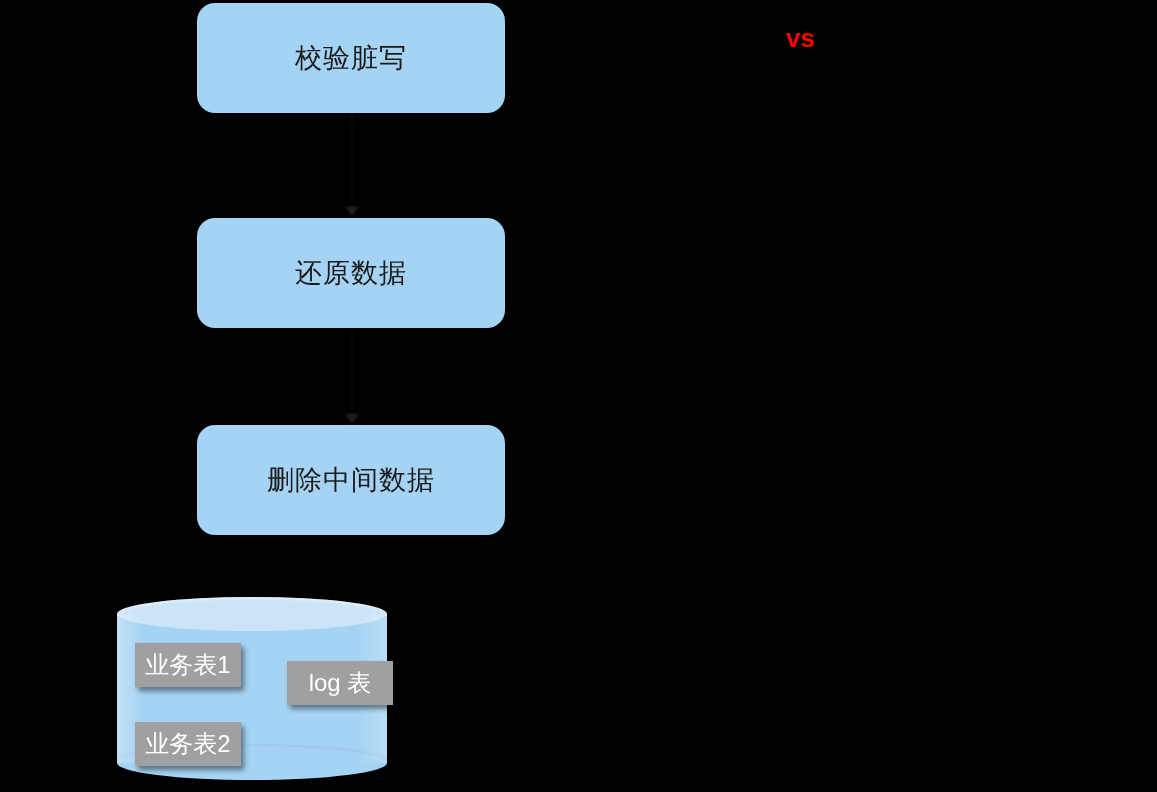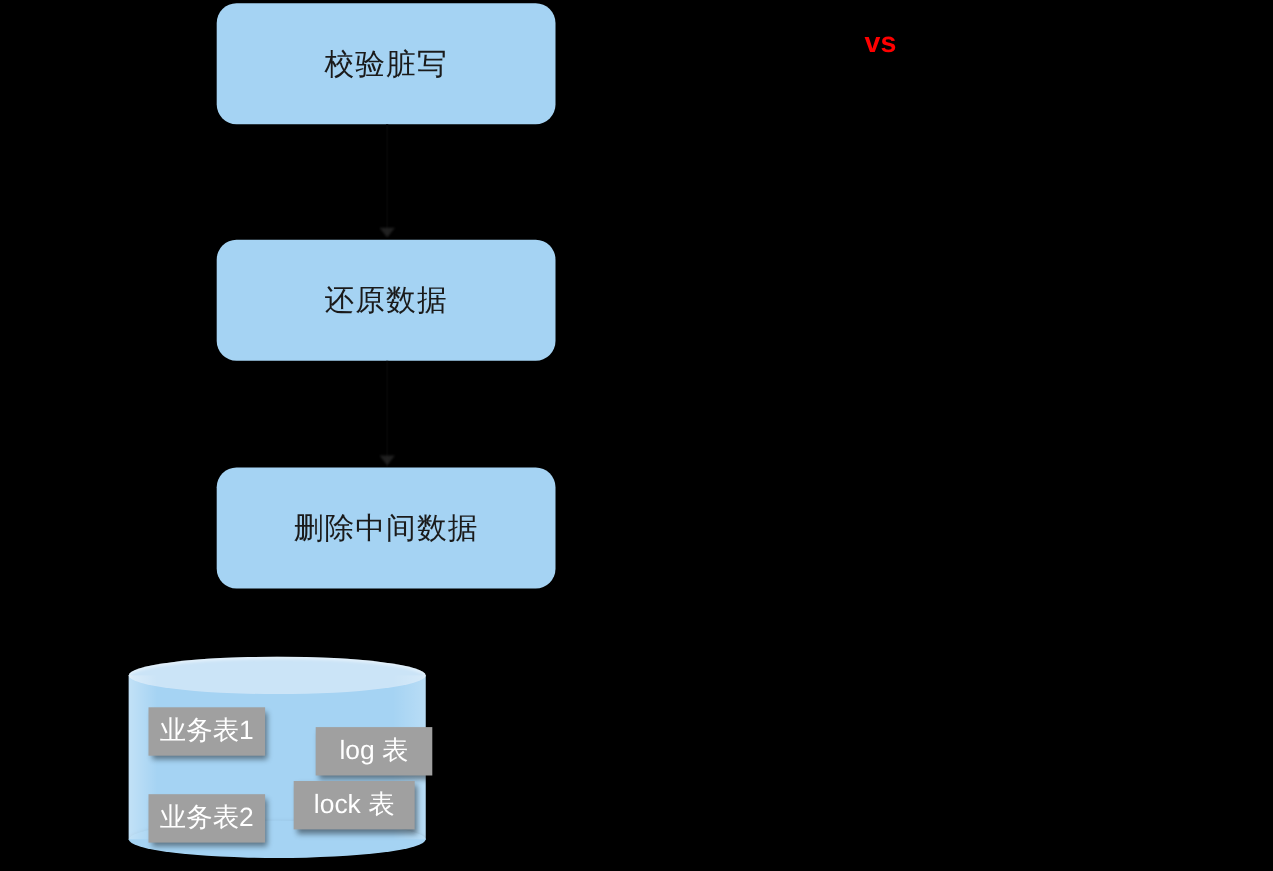--- a/index.html
+++ b/index.html
@@ -167,19 +167,16 @@
     </div>
 
     <div class="table-chip" style="left:150px; top:64px; width:106px; height:44px;margin-left:20px;">
       <span class="table-chip-label">log 表</span>
     </div>
 
     <div class="table-chip" style="left:18px; top:125px; width:106px; height:44px;">
       <span class="table-chip-label">业务表2</span>
     </div>
 
-    <div class="table-chip" style="left:150px; top:113px; width:110px; height:44px;">
-      <span class="table-chip-label">lock 表</span>
-    </div>
 
   </div>
 
 </div>
 
 </body></html>

